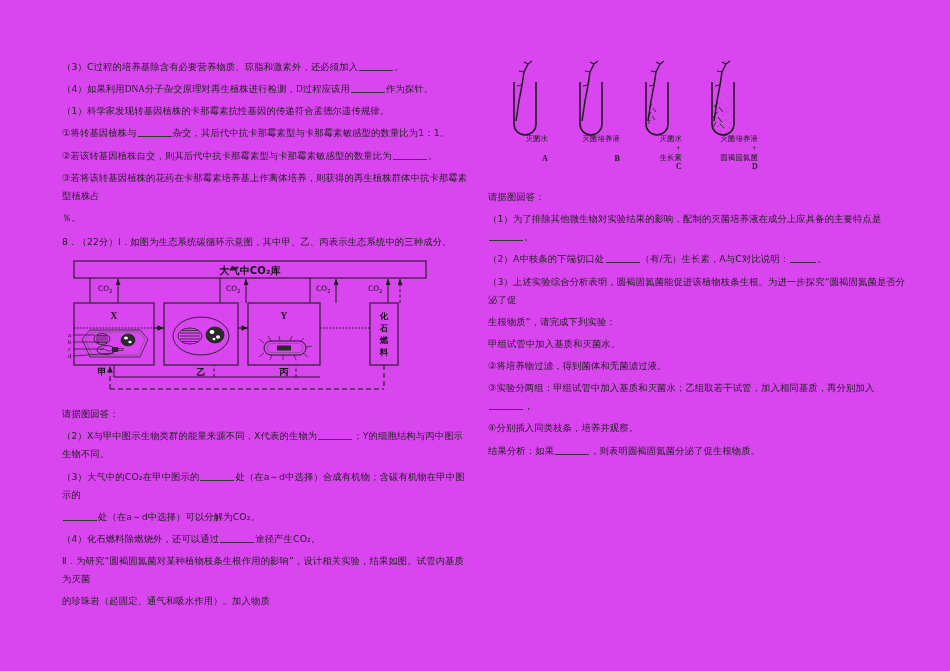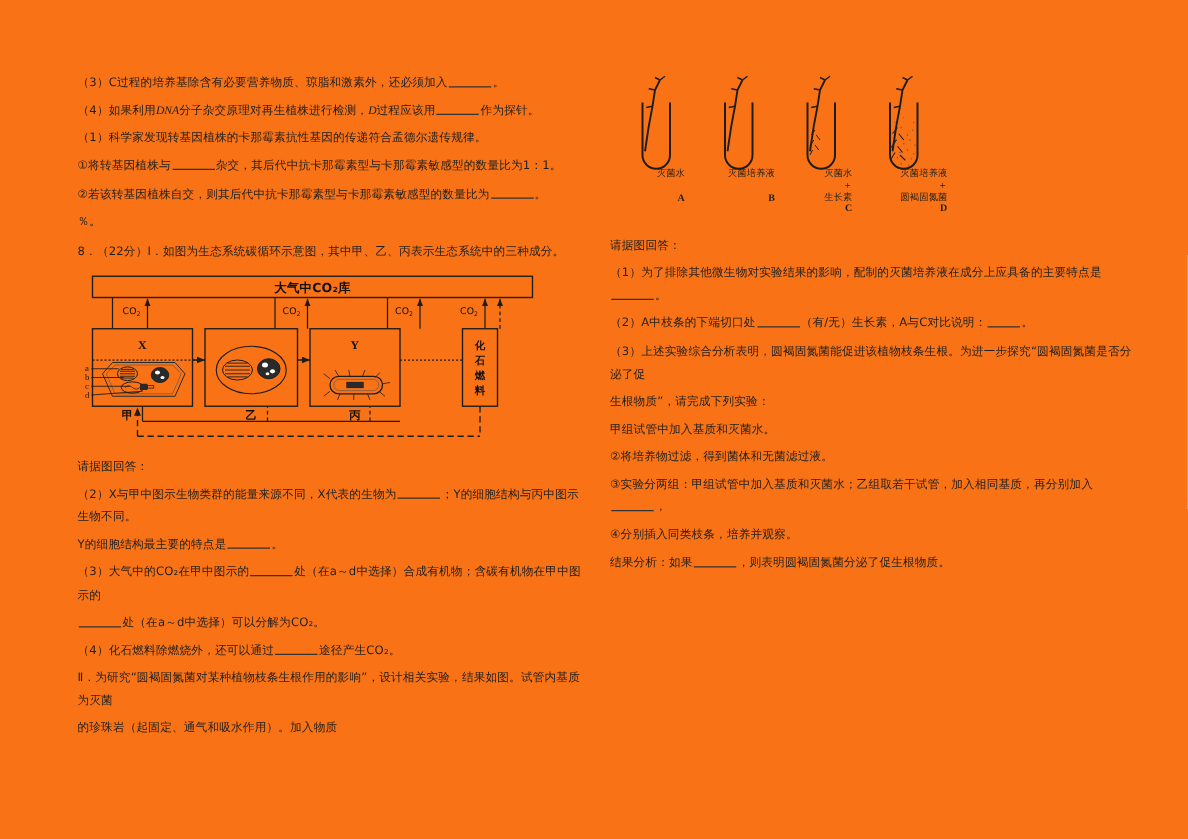--- a/index.html
+++ b/index.html
@@ -7,38 +7,38 @@
   body {
     width:950px; height:671px;
     background:#ffffff;
     font-family:"DejaVu Sans","Liberation Sans",sans-serif;
     color:#2a2a2a;
     overflow:hidden;
     position:relative;
   }
   .page {
     position:absolute; inset:0;
-    background:#f97316;
+    background:#d946ef;
   }
   
   .col {
     position:absolute;
     top:0;
     font-size:9.3px;
     line-height:1.95;
     letter-spacing:0.15px;
     color:#1f1f1f;
   }
   .col-left  { left:62px;  width:408px; top:58px; }
   .col-right { left:488px; width:420px; top:58px; }
 
   .ln { margin:0 0 4.0px 0; white-space:normal; }
   .blank { display:inline-block; border-bottom:1px solid #333; width:34px; height:0.85em; vertical-align:-1px; margin:0 1px; }
   .blank.sm { width:26px; }
-  .en { font-family:"Liberation Serif",serif; letter-spacing:0;font-style:italic; }
+  .en { font-family:"Liberation Serif",serif; letter-spacing:0; }
 
   
   .fig-carbon {
     position:relative;
     width:400px; height:140px;
     margin:6px 0 8px 6px;
   }
   .fig-carbon svg { display:block; }
 
   
@@ -61,20 +61,21 @@
     <p class="ln"><span>（3）C过程的培养基除含有必要营养物质、琼脂和激素外，还必须加入</span><span class="blank"></span><span>。</span></p>
 
     <p class="ln"><span>（4）如果利用</span><span class="en">DNA</span><span>分子杂交原理对再生植株进行检测，</span><span class="en">D</span><span>过程应该用</span><span class="blank"></span><span>作为探针。</span></p>
 
     <p class="ln">（1）科学家发现转基因植株的卡那霉素抗性基因的传递符合孟德尔遗传规律。</p>
 
     <p class="ln"><span>①将转基因植株与</span><span class="blank"></span><span>杂交，其后代中抗卡那霉素型与卡那霉素敏感型的数量比为1：1。</span></p>
 
     <p class="ln"><span>②若该转基因植株自交，则其后代中抗卡那霉素型与卡那霉素敏感型的数量比为</span><span class="blank"></span><span>。</span></p>
 
+    <p class="ln"><span>③若将该转基因植株的花药在卡那霉素培养基上作离体培养，则获得的再生植株群体中抗卡那霉素型植株占</span></p>
     <p class="ln">％。</p>
 
     <p class="ln" style="margin-top:6px;"><span>8．</span><span>（22分）</span><span>Ⅰ．</span><span>如图为生态系统碳循环示意图，其中甲、乙、丙表示生态系统中的三种成分。</span></p>
 
     <div class="fig-carbon">
       <svg width="400" height="140" viewBox="0 0 400 140">
         <defs>
           <marker id="ah" markerWidth="7" markerHeight="7" refX="6" refY="2.5" orient="auto">
             <path d="M0,0 L6,2.5 L0,5 z" fill="#1d1d1d"></path>
           </marker>
@@ -180,21 +181,20 @@
         <line x1="42" y1="132" x2="316" y2="132" stroke="#1d1d1d" stroke-width="1.1" stroke-dasharray="5,3"></line>
         <line x1="42" y1="132" x2="42" y2="109" stroke="#1d1d1d" stroke-width="1.1" stroke-dasharray="5,3" marker-end="url(#ahd)"></line>
         <line x1="316" y1="108" x2="316" y2="132" stroke="#1d1d1d" stroke-width="1.1" stroke-dasharray="5,3"></line>
       </svg>
     </div>
 
     <p class="ln">请据图回答：</p>
 
 
     <p class="ln"><span>（2）X与甲中图示生物类群的能量来源不同，X代表的生物为</span><span class="blank"></span><span>；Y的细胞结构与丙中图示生物不同。</span></p>
-    <p class="ln"><span>Y的细胞结构最主要的特点是</span><span class="blank"></span><span>。</span></p>
 
     <p class="ln"><span>（3）大气中的CO₂在甲中图示的</span><span class="blank"></span><span>处（在a～d中选择）合成有机物；含碳有机物在甲中图示的</span></p>
     <p class="ln"><span class="blank"></span><span>处（在a～d中选择）可以分解为CO₂。</span></p>
 
     <p class="ln"><span>（4）化石燃料除燃烧外，还可以通过</span><span class="blank"></span><span>途径产生CO₂。</span></p>
 
     <p class="ln">Ⅱ．为研究“圆褐固氮菌对某种植物枝条生根作用的影响”，设计相关实验，结果如图。试管内基质为灭菌</p>
     <p class="ln">的珍珠岩（起固定、通气和吸水作用）。加入物质</p>
   </div>
 

